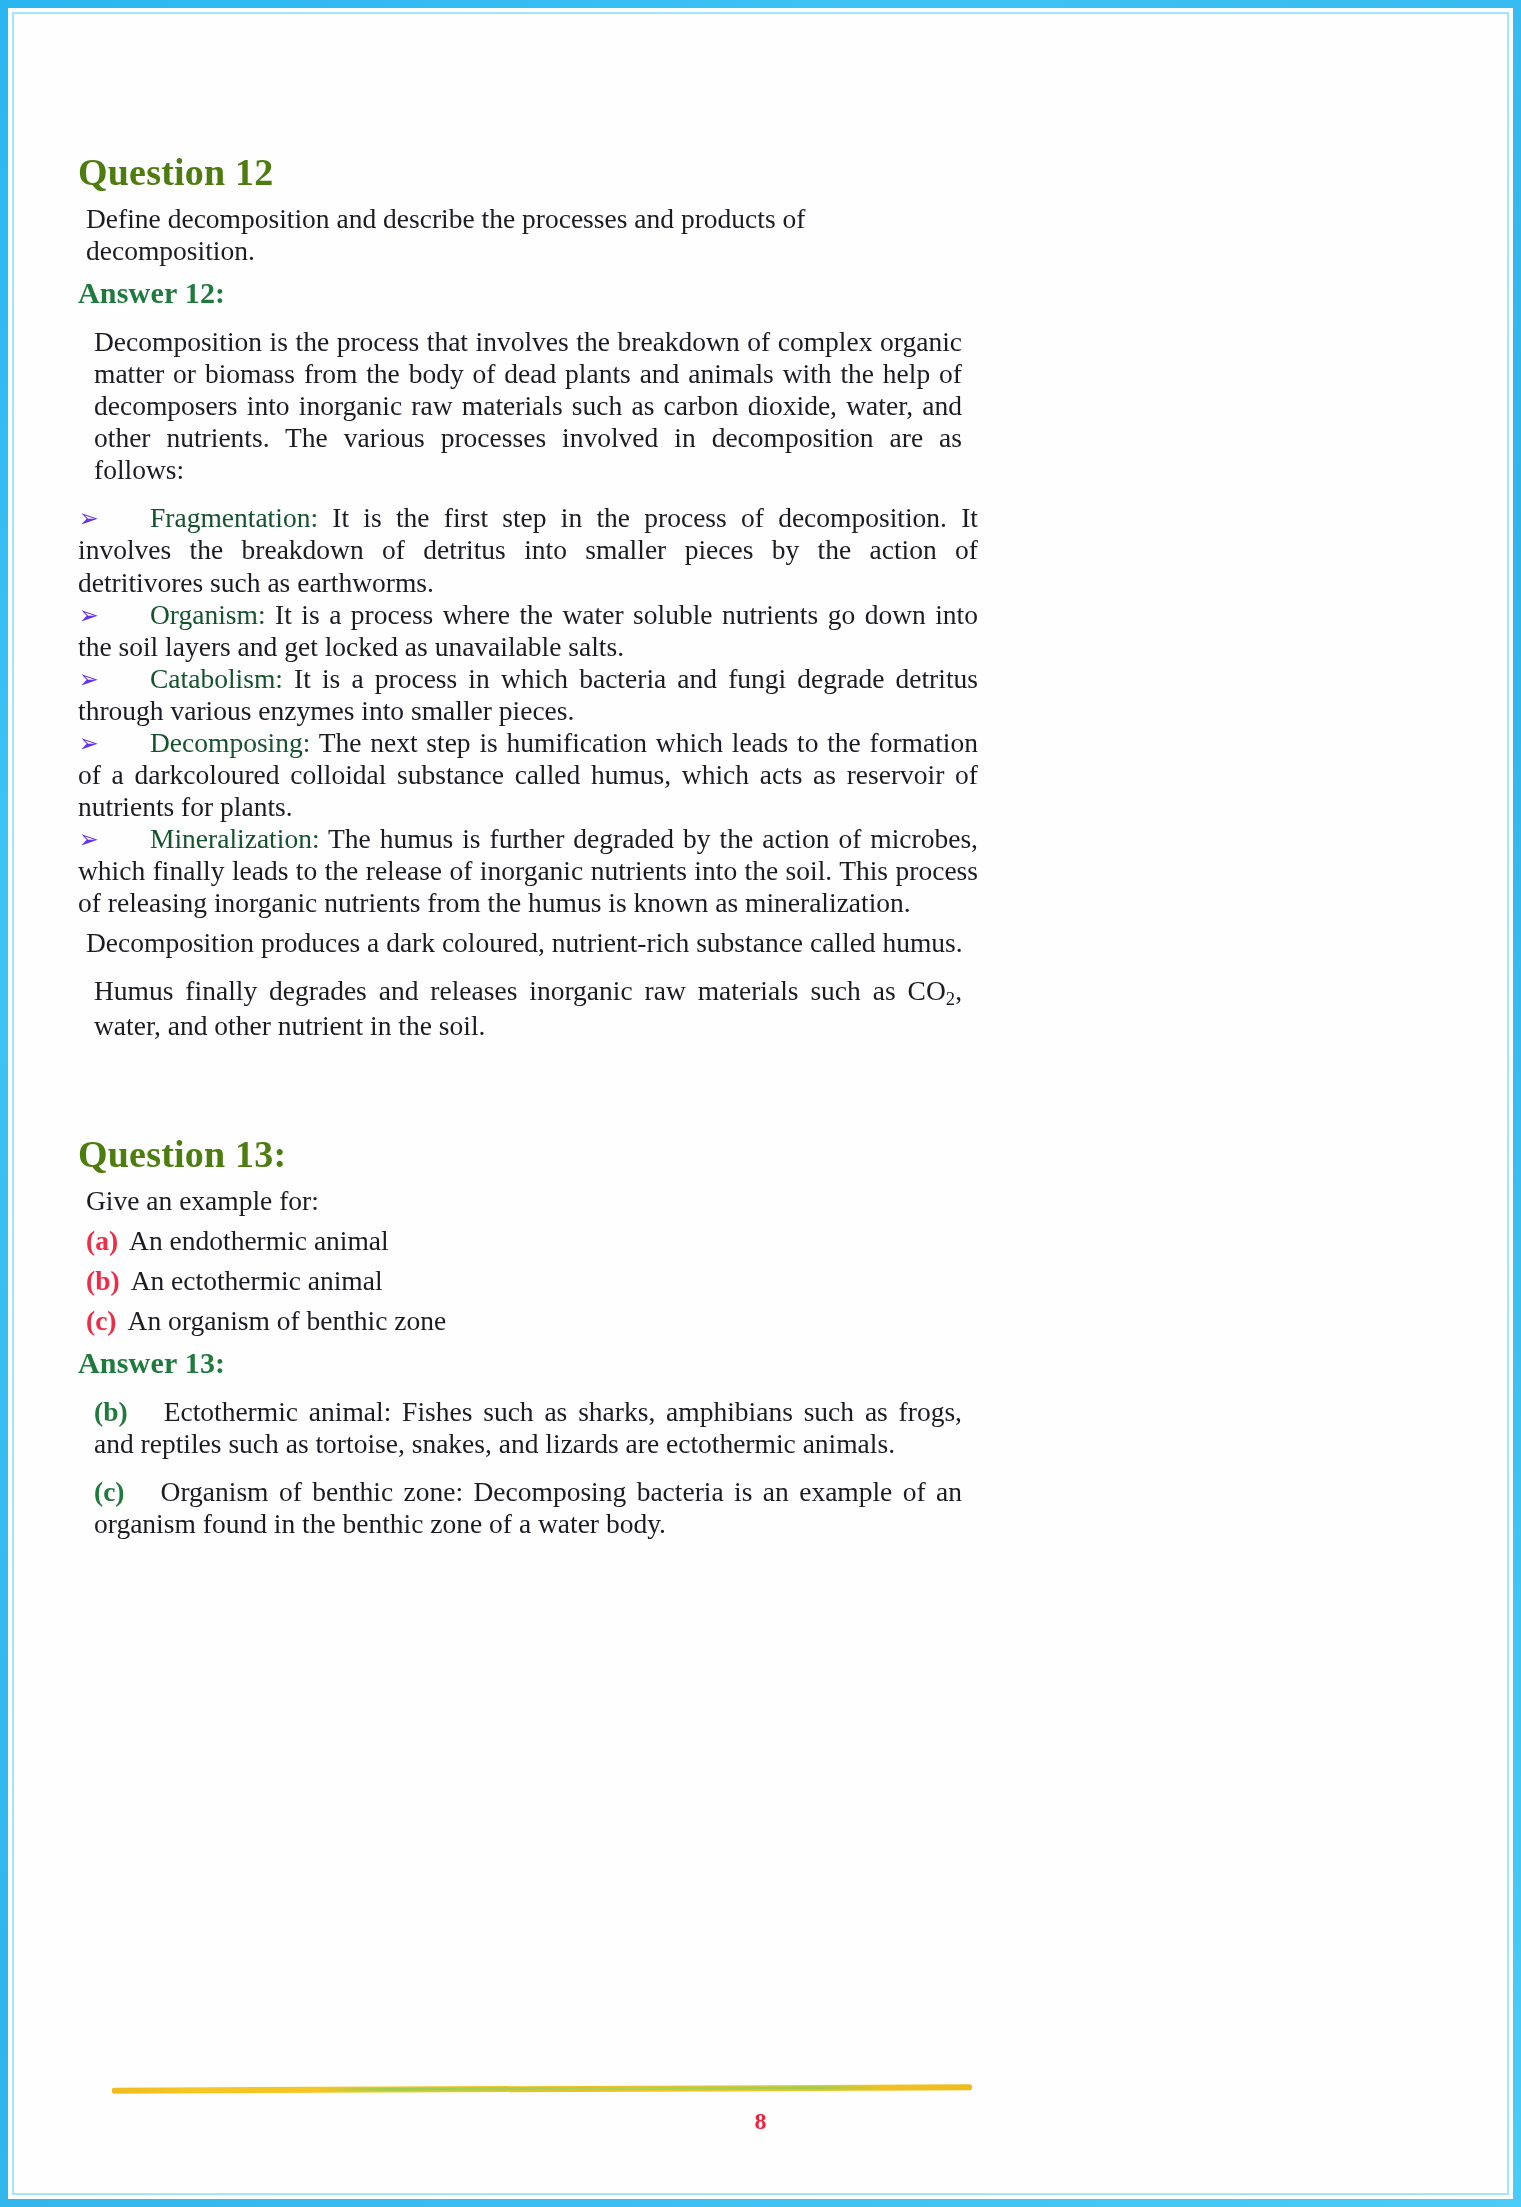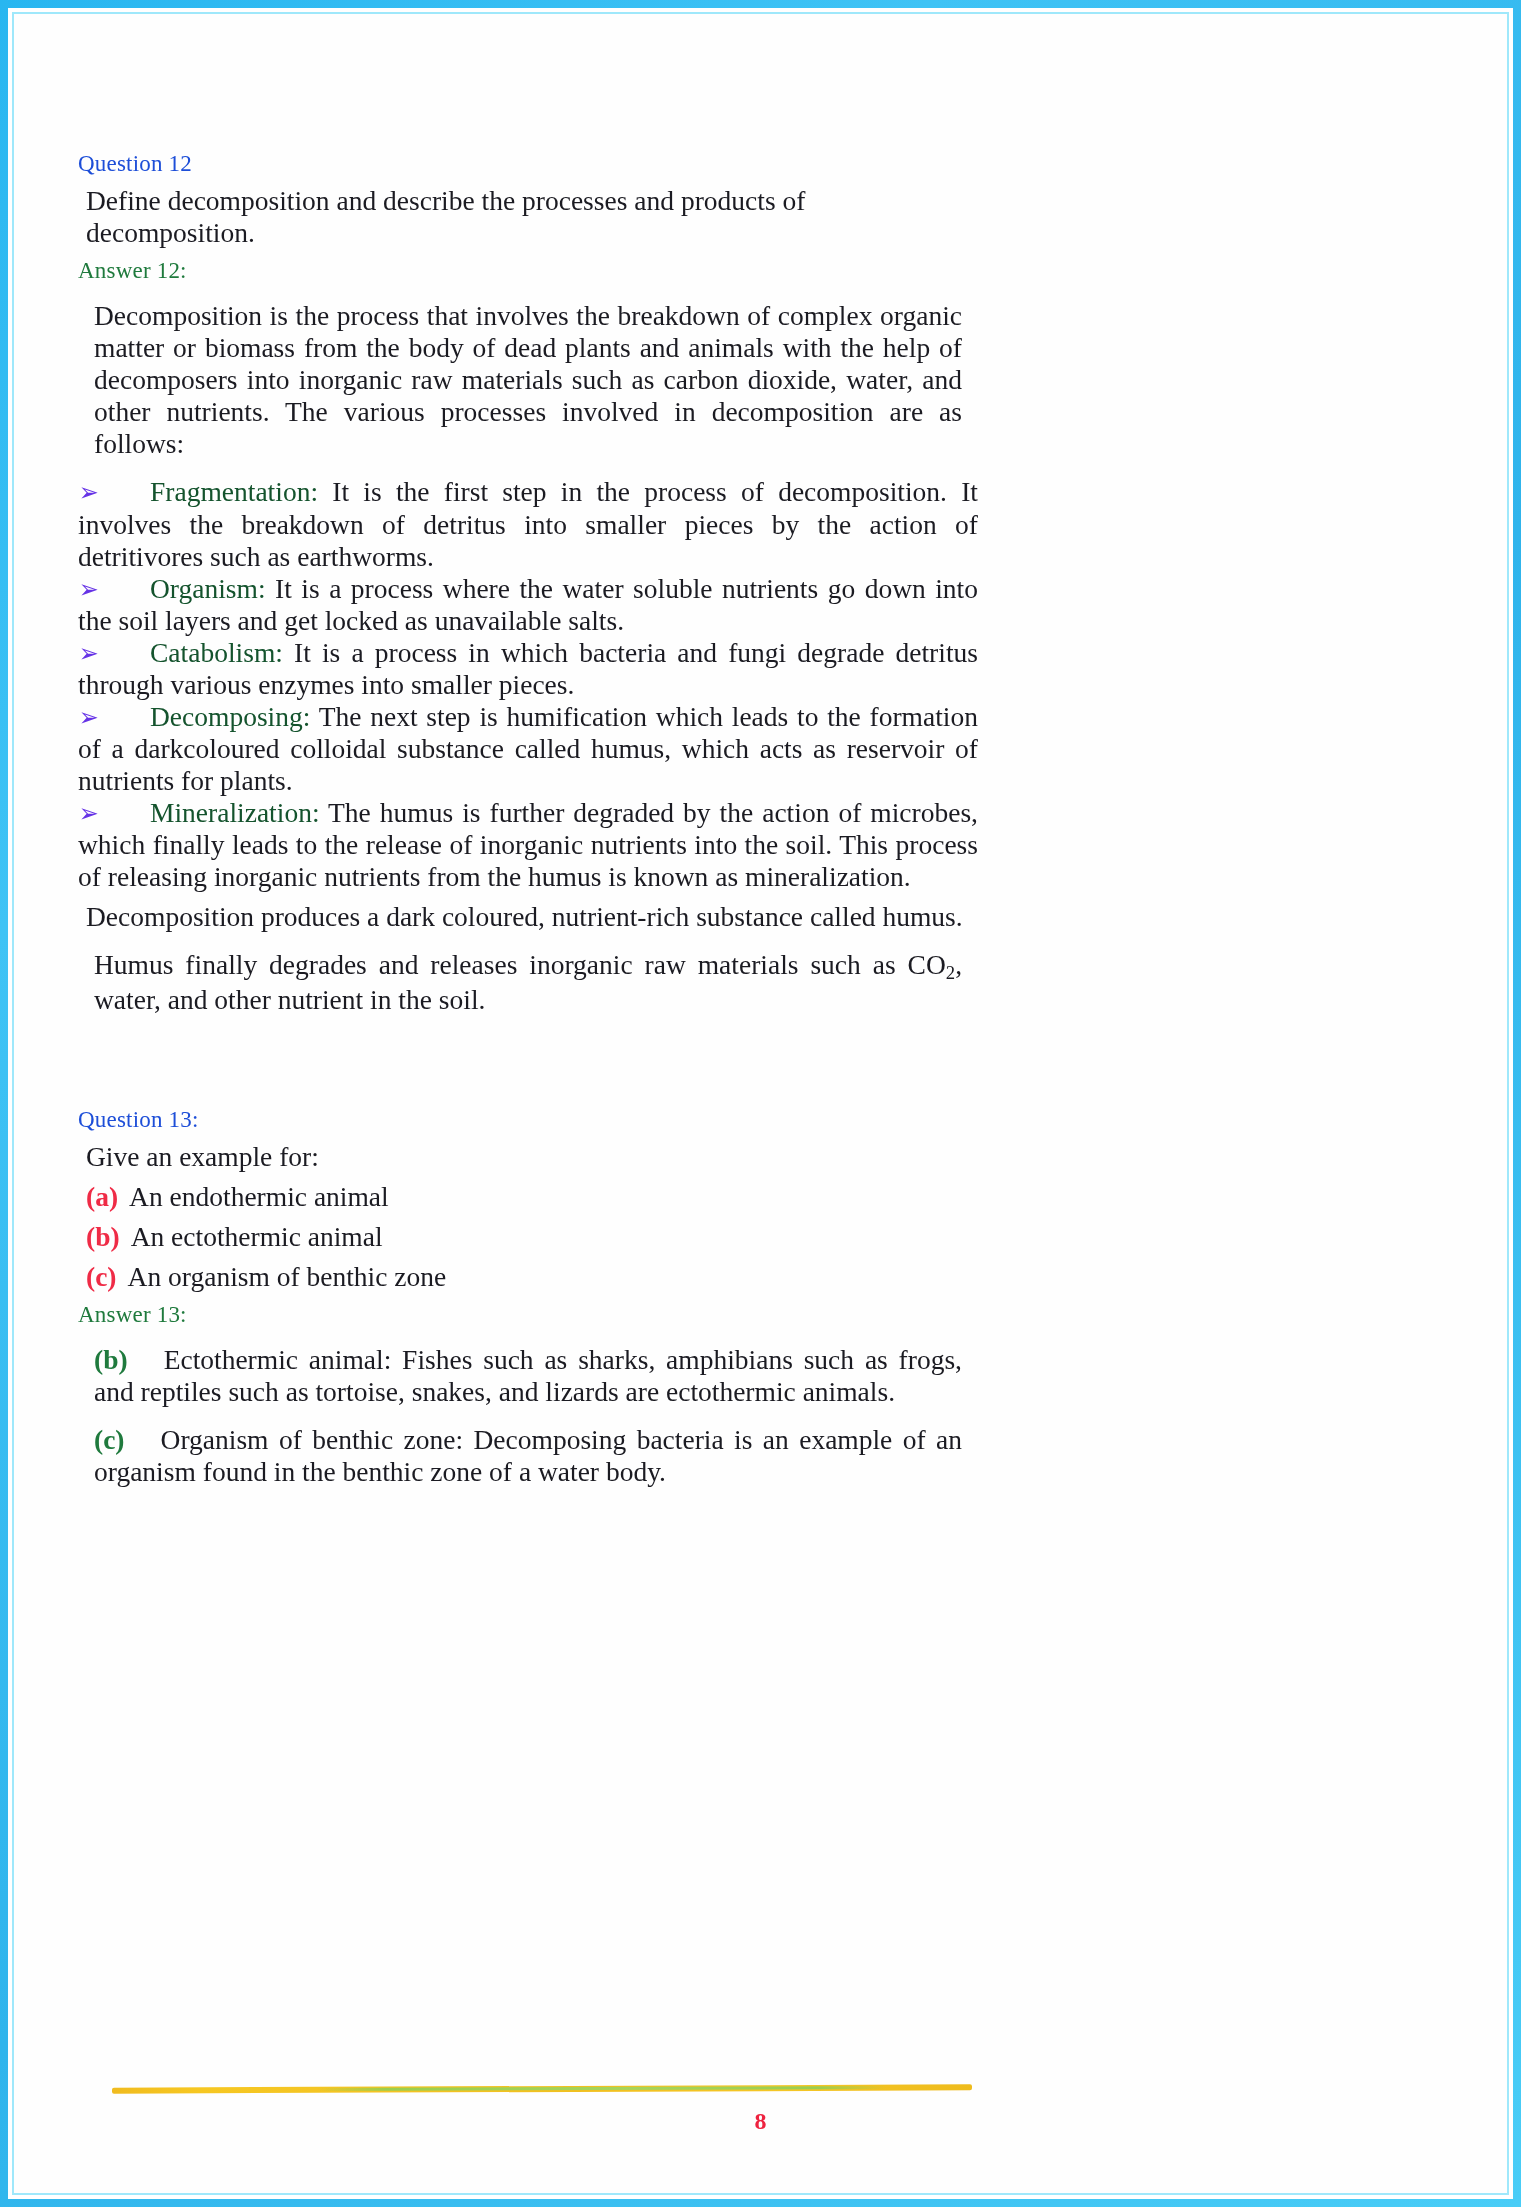--- a/index.html
+++ b/index.html
@@ -57,30 +57,30 @@
     left: 78px;
     top: 150px;
     width: 900px;
     color: #1b1b22;
     font-size: 27.5px;
     line-height: 1.165;
   }
 
   
   .q-heading {
-    color: #1d4ed8;
-    font-weight: normal;
-    font-size: 23px;
+    color: #4d7c0f;
+    font-weight: bold;
+    font-size: 38px;
     letter-spacing: 0.2px;
     line-height: 1.18;
   }
   .a-heading {
     color: #1f7a3d;
-    font-weight: normal;
-    font-size: 23px;
+    font-weight: bold;
+    font-size: 30px;
     letter-spacing: 0.2px;
     line-height: 1.18;
   }
 
   p.body {
     margin: 16px;
     text-align: justify;
     text-justify: inter-word;
     line-height: 1.165;
   }

